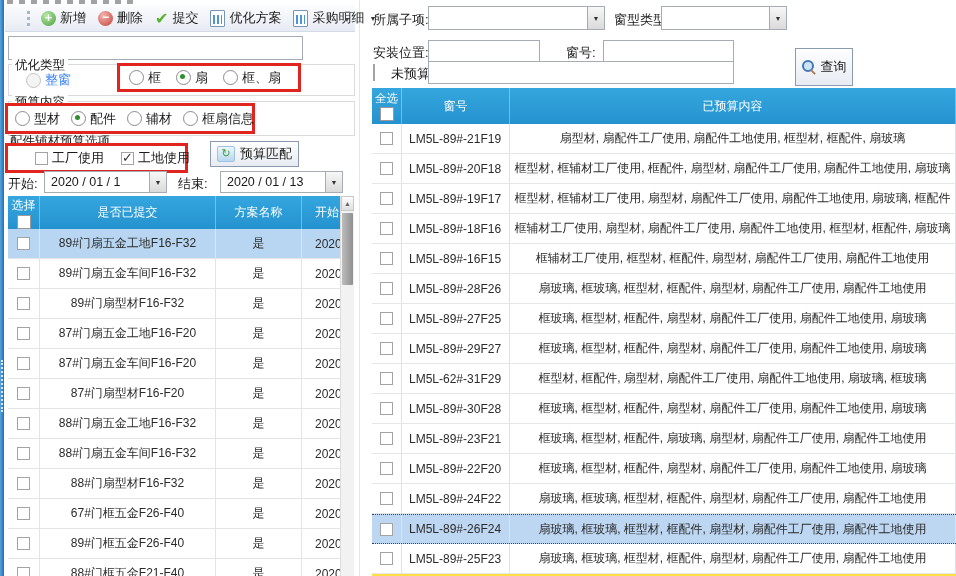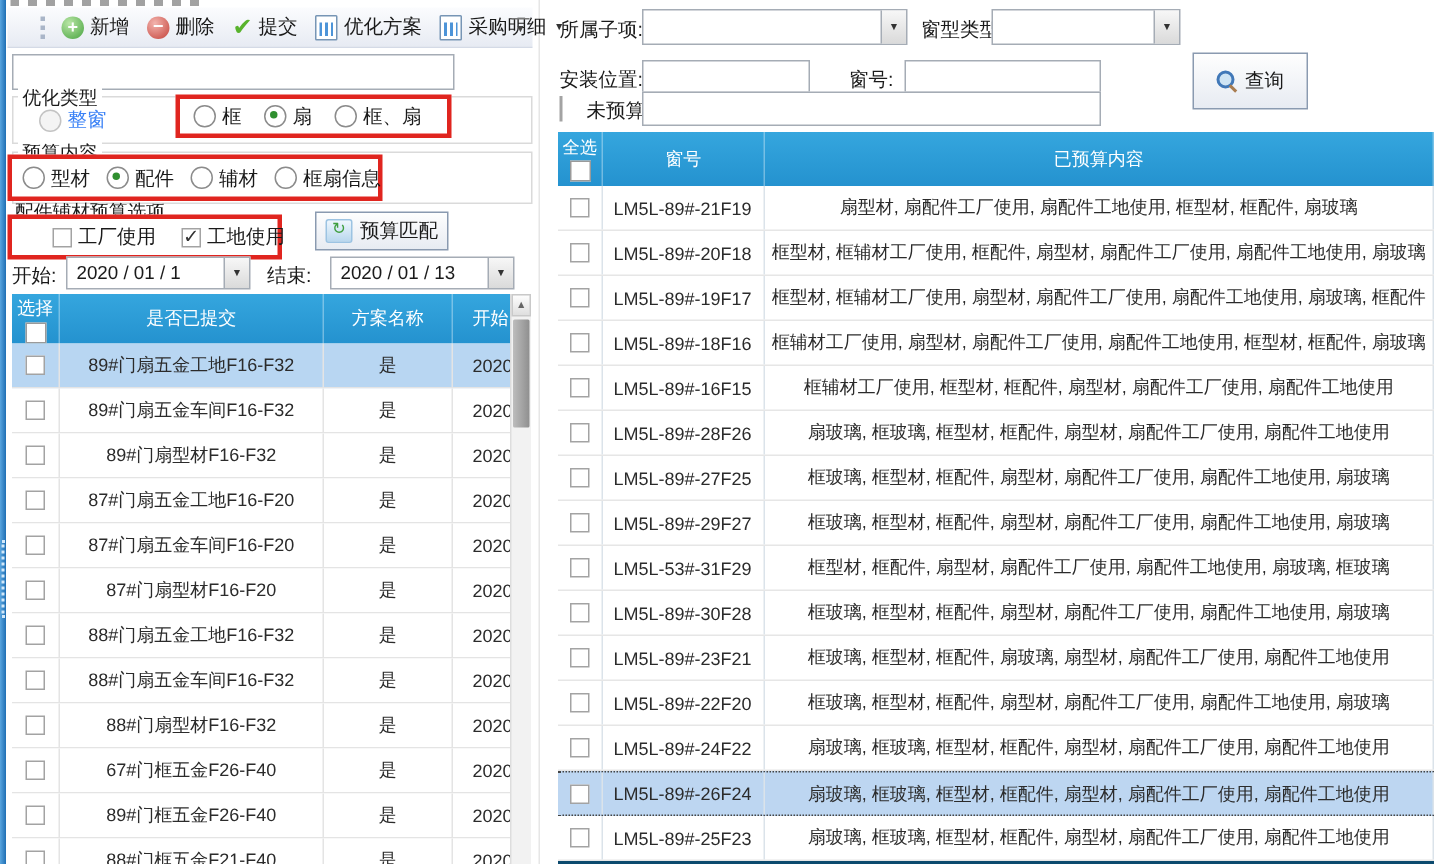--- a/index.html
+++ b/index.html
@@ -81,21 +81,21 @@
   .lc{display:flex;align-items:center;justify-content:center;border-right:1px solid #e4e4e4;
       font-size:12px;color:#2b2b2b;overflow:hidden;white-space:nowrap}
   .lc.c-start{justify-content:flex-start;padding-left:13px}
 
   #lscroll{left:340px;top:196px;width:14px;height:380px;background:#f2f2f2;border-left:1px solid #ddd;box-sizing:border-box}
   .sarrow{height:15px;background:linear-gradient(#fdfdfd,#dfdfdf);border:1px solid #c9c9c9;
           font-size:7px;color:#666;display:flex;align-items:center;justify-content:center;box-sizing:border-box}
   .sarrow::before{content:"▲"}
   .sthumb{position:absolute;left:1px;top:17px;width:11px;height:72px;background:linear-gradient(90deg,#bdbdbd,#8f8f8f);border-radius:1px}
 
-  #rtable{left:372px;top:88px;width:584px;height:488px;overflow:hidden;background:#0c4a6e}
+  #rtable{left:372px;top:88px;width:584px;height:488px;overflow:hidden;background:#fde047}
   #rhead{display:grid;grid-template-columns:30px 108px 446px;height:36px}
   .rrow{display:grid;grid-template-columns:30px 108px 446px;height:30px;border-bottom:1px solid #e6e6e6;background:#fff;box-sizing:border-box}
   .rrow.sel{background:#bdd6f1;border-top:1px dotted #444;border-bottom:1px dotted #444}
   .rc{display:flex;align-items:center;border-right:1px solid #dbe3ea;overflow:hidden;white-space:nowrap;
       font-size:12px;color:#2b2b2b}
   .rc.c-cb{justify-content:center}
   .rc.c-win{padding-left:7px}
   .rc.c-content{justify-content:center;padding:0 3px}
 
   .flabel{font-size:13px;white-space:nowrap}
@@ -341,21 +341,21 @@
 <span class="abs flabel" style="left:614px;top:11px">窗型类型:</span>
 <div class="abs combo" style="left:661px;top:6px;width:126px;height:24px">
   <span class="val"></span>
   <span class="dbtn"></span>
 </div>
 
 <span class="abs flabel" style="left:373px;top:44px">安装位置:</span>
 <input class="abs tinput" style="left: 428px; top: 40px; width: 112px; height: 22px;" value="">
 <span class="abs flabel" style="left:566px;top:44px">窗号:</span>
 <input class="abs tinput" style="left: 603px; top: 40px; width: 131px; height: 22px;" value="">
-<div class="abs pushbtn" style="left:795px;top:35px;width:77px;height:38px">
+<div class="abs pushbtn" style="left:795px;top:48px;width:58px;height:38px">
   <span class="ic-mag"></span>
   <span>查询</span>
 </div>
 
 <span class="abs cb" style="left:373px;top:65px"></span>
 <span class="abs flabel" style="left:391px;top:65px">未预算:</span>
 <input class="abs tinput" style="left: 428px; top: 61px; width: 306px; height: 23px;" value="">
 
 <div class="abs" id="rtable">
   <div class="thead" id="rhead">
@@ -424,21 +424,21 @@
         <div class="rc c-cb">
           <span class="cb"></span>
         </div>
         <div class="rc c-win">LM5L-89#-29F27</div>
         <div class="rc c-content">框玻璃, 框型材, 框配件, 扇型材, 扇配件工厂使用, 扇配件工地使用, 扇玻璃</div>
       </div>
       <div class="rrow">
         <div class="rc c-cb">
           <span class="cb"></span>
         </div>
-        <div class="rc c-win">LM5L-53#-31F29</div>
+        <div class="rc c-win">LM5L-62#-31F29</div>
         <div class="rc c-content">框型材, 框配件, 扇型材, 扇配件工厂使用, 扇配件工地使用, 扇玻璃, 框玻璃</div>
       </div>
       <div class="rrow">
         <div class="rc c-cb">
           <span class="cb"></span>
         </div>
         <div class="rc c-win">LM5L-89#-30F28</div>
         <div class="rc c-content">框玻璃, 框型材, 框配件, 扇型材, 扇配件工厂使用, 扇配件工地使用, 扇玻璃</div>
       </div>
       <div class="rrow">

